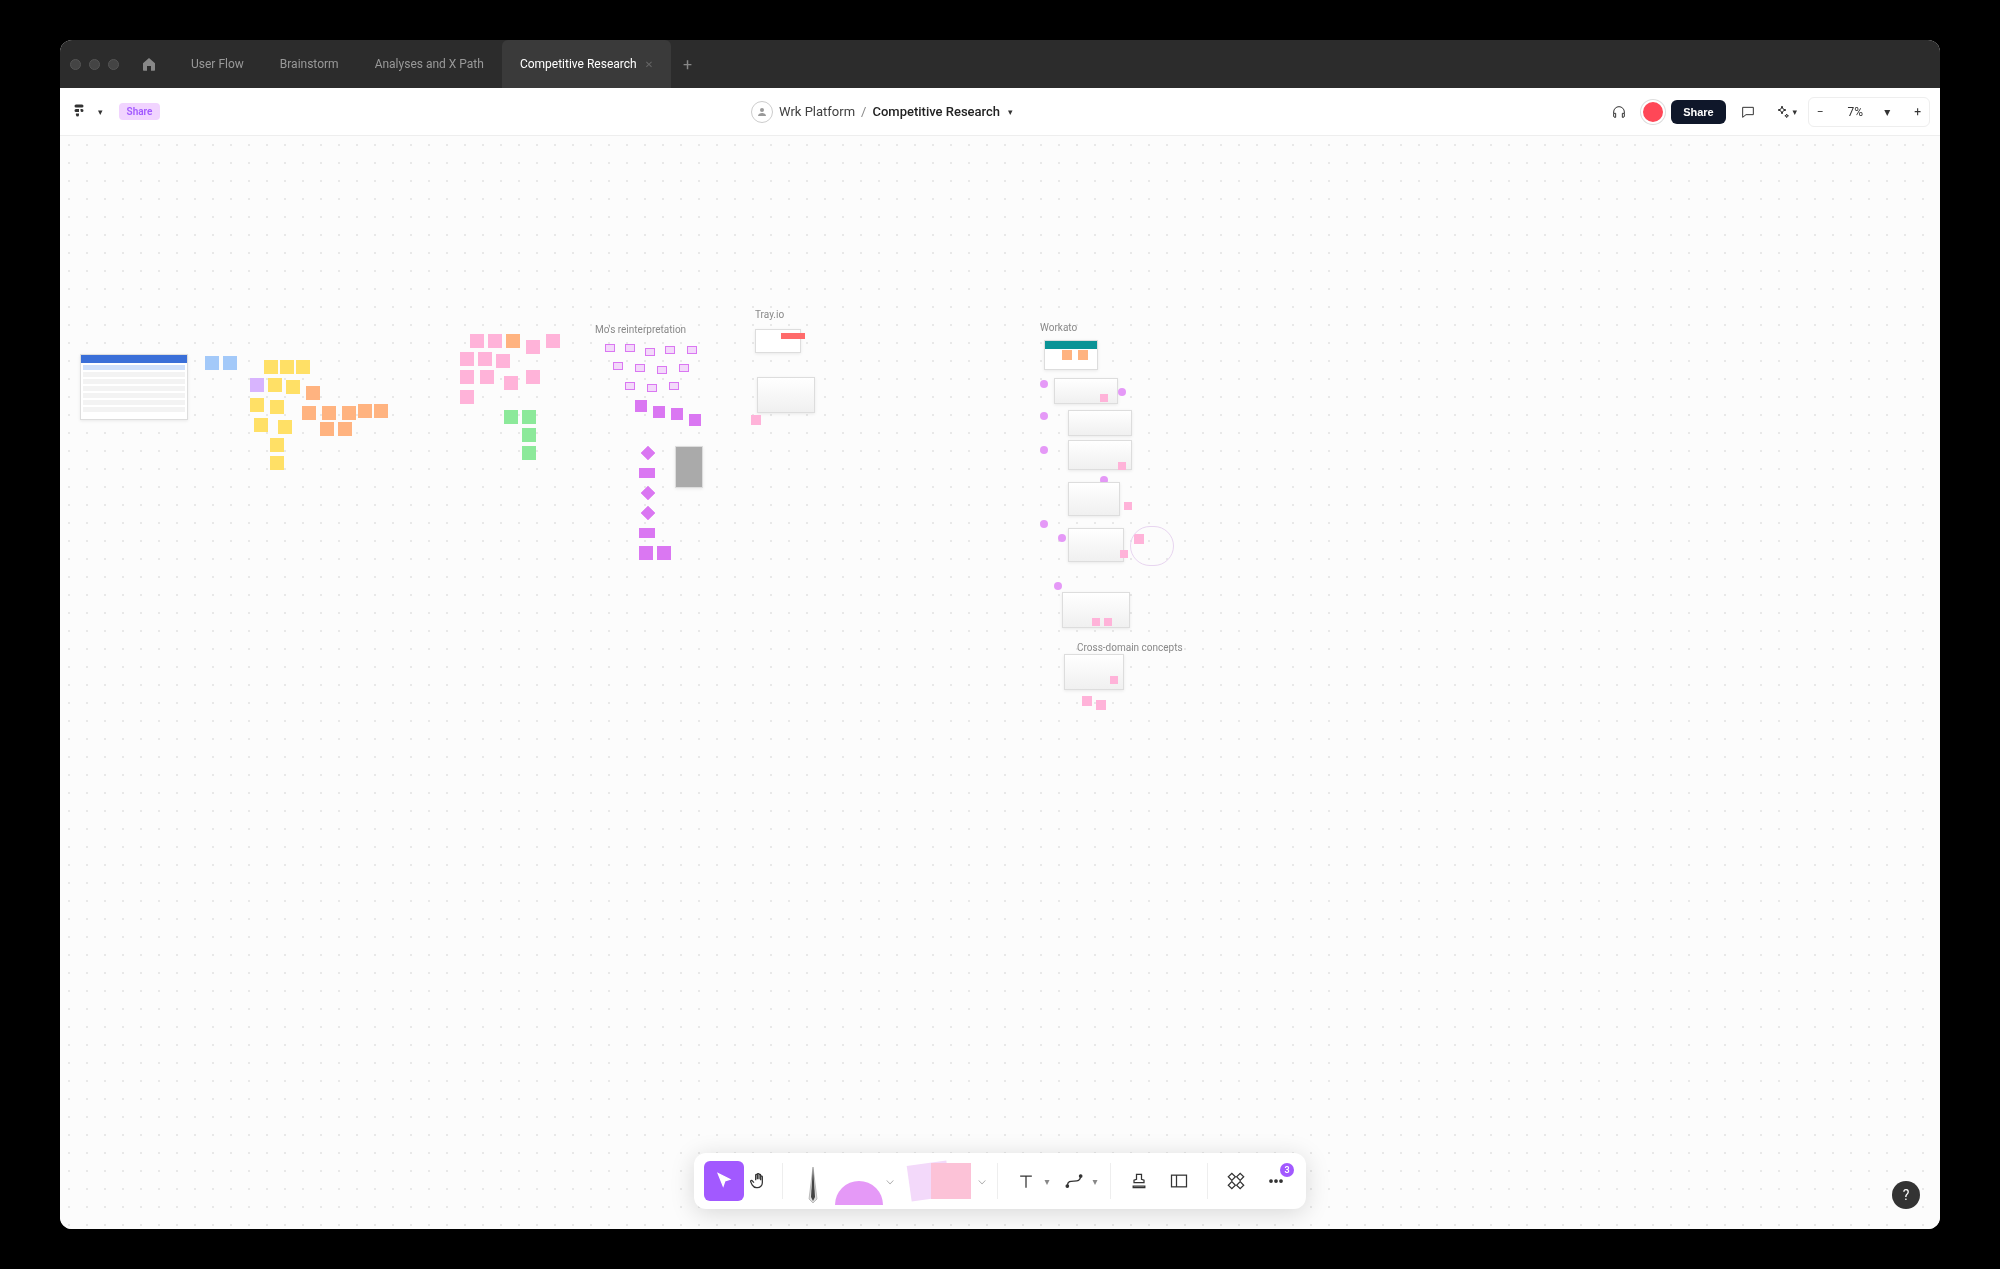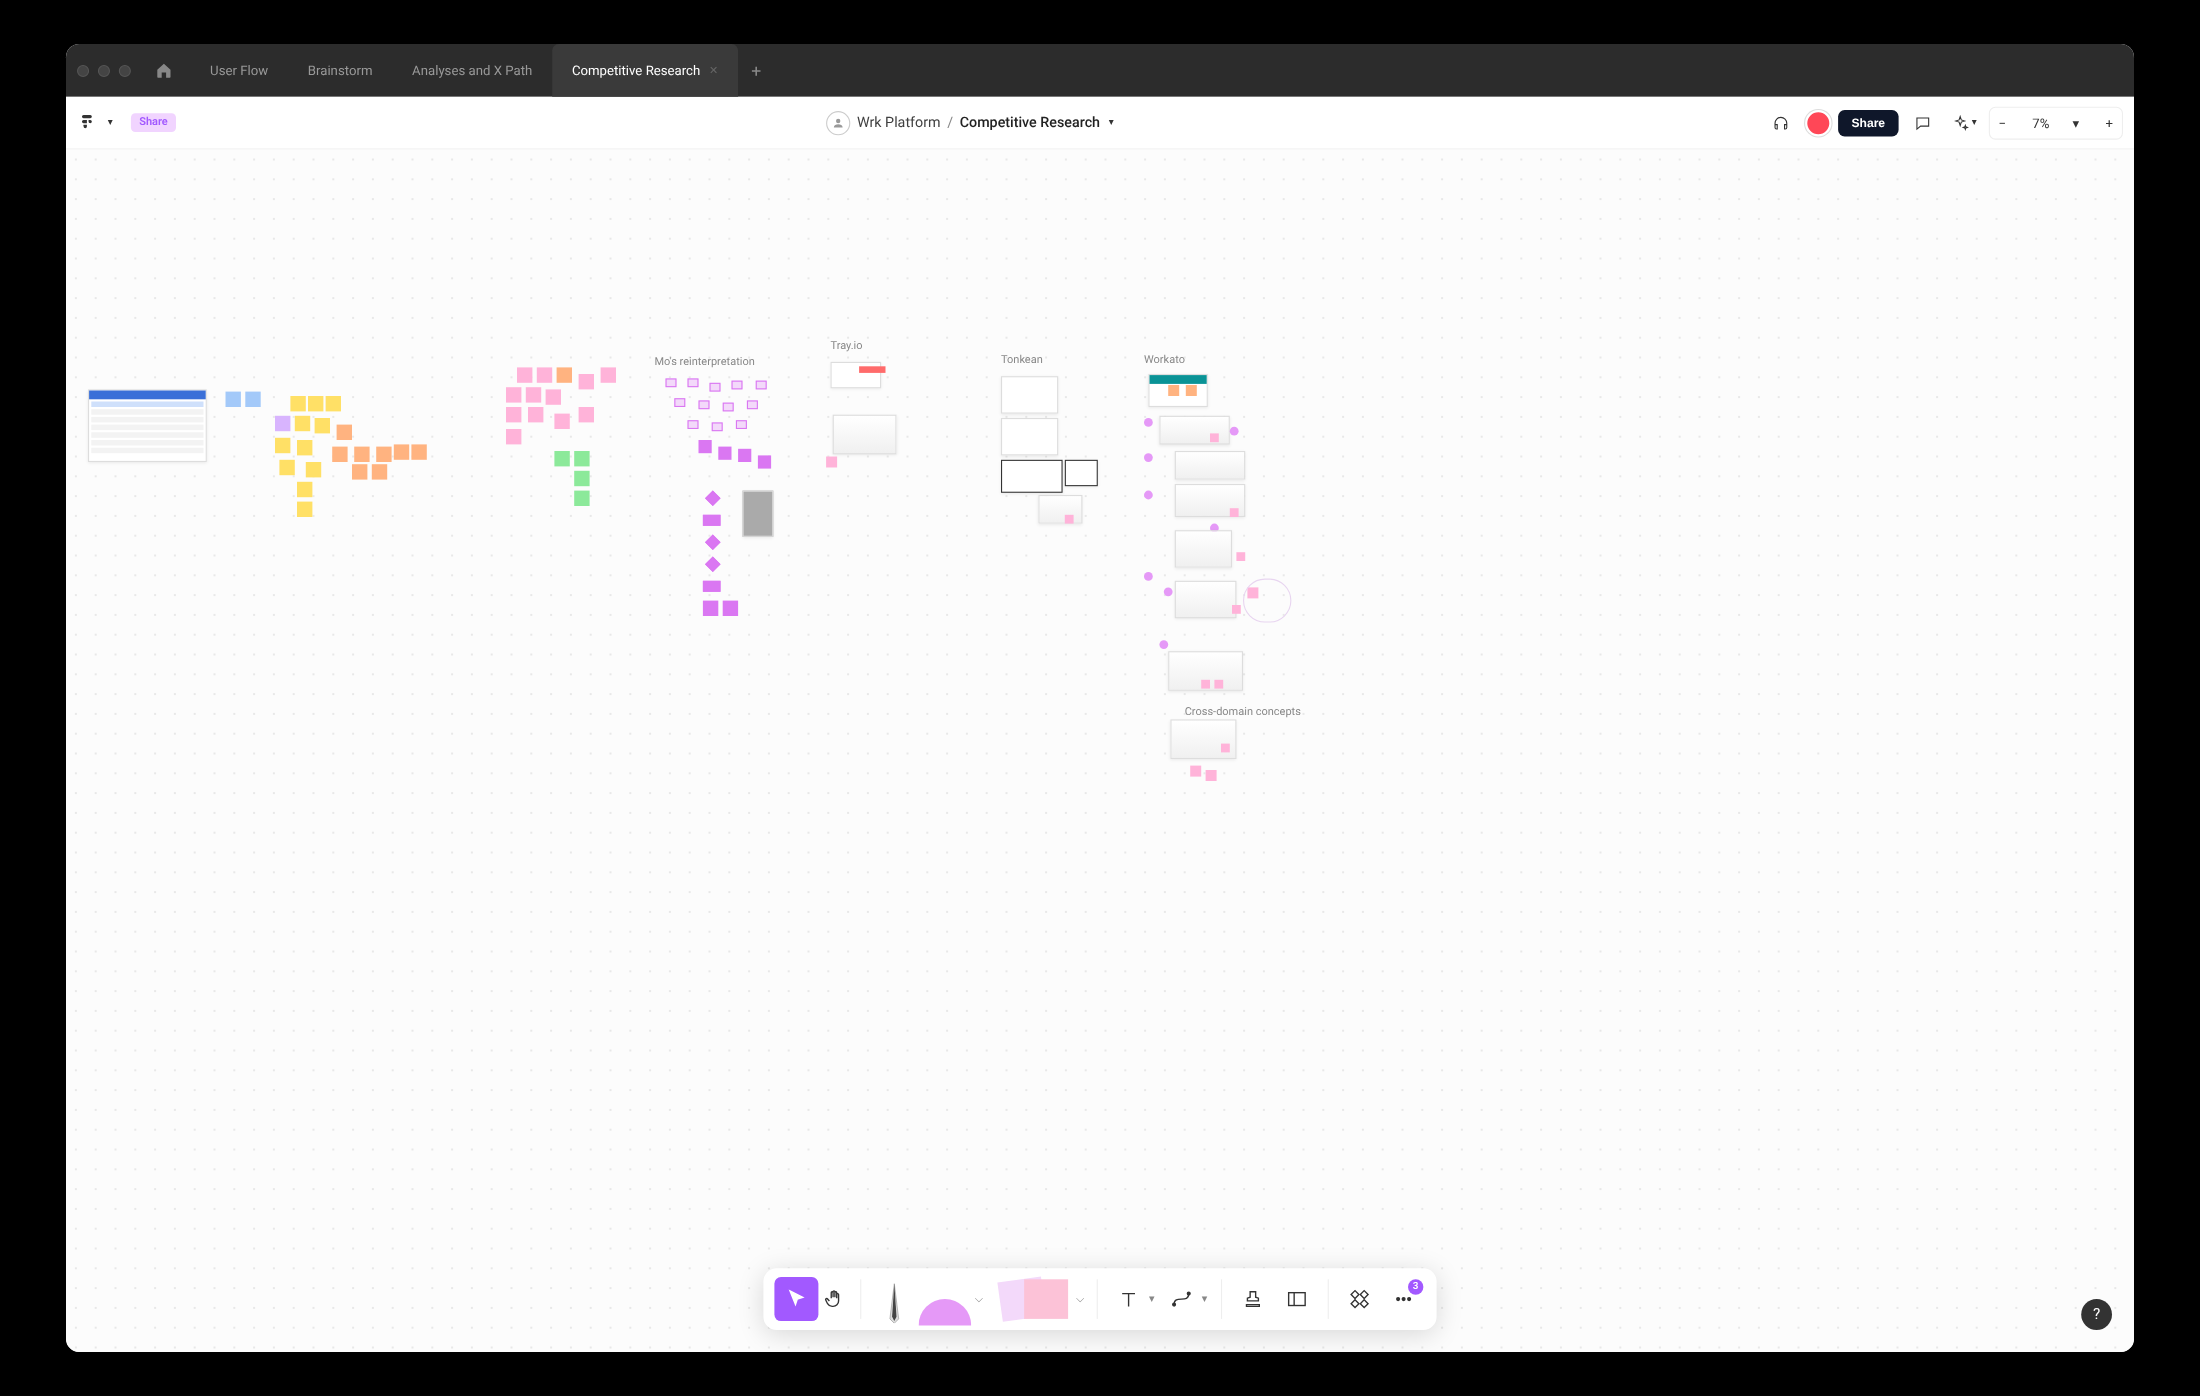--- a/index.html
+++ b/index.html
@@ -254,29 +254,20 @@
     </div>
 
     <div class="cluster" style="left:695px;top:187px;width:80px;height:120px;">
       <div class="frame-label">Tray.io</div>
       <div class="screenshot" style="width:46px;height:24px;position:absolute;left:0;top:6px;"></div>
       <div style="position:absolute;left:26px;top:10px;width:24px;height:6px;background:#ff6b6b;"></div>
       <div class="screenshot gradient-shot" style="width:58px;height:36px;position:absolute;left:2px;top:54px;"></div>
       <div class="sticky pink" style="left:-4px;top:92px;width:10px;height:10px;"></div>
     </div>
 
-    <div class="cluster" style="left:850px;top:200px;width:110px;height:170px;">
-      <div class="frame-label">Tonkean</div>
-      <div class="screenshot" style="width:52px;height:34px;position:absolute;left:0;top:6px;"></div>
-      <div class="screenshot" style="width:52px;height:34px;position:absolute;left:0;top:44px;"></div>
-      <div class="screenshot" style="width:56px;height:30px;position:absolute;left:0;top:82px;border:1px solid #333;"></div>
-      <div class="screenshot" style="width:30px;height:24px;position:absolute;left:58px;top:82px;border:1px solid #333;"></div>
-      <div class="screenshot gradient-shot" style="width:40px;height:26px;position:absolute;left:34px;top:114px;"></div>
-      <div class="sticky pink" style="left:58px;top:132px;width:8px;height:8px;"></div>
-    </div>
 
     <div class="cluster" style="left:980px;top:200px;width:160px;height:420px;">
       <div class="frame-label">Workato</div>
       <div class="screenshot" style="width:54px;height:30px;position:absolute;left:4px;top:4px;">
         <div style="height:8px;background:#0a9396;"></div>
       </div>
       <div class="sticky orange" style="left:22px;top:14px;width:10px;height:10px;"></div>
       <div class="sticky orange" style="left:38px;top:14px;width:10px;height:10px;"></div>
       <div class="connector-dot" style="left:0;top:44px;"></div>
       <div class="screenshot gradient-shot" style="width:64px;height:26px;position:absolute;left:14px;top:42px;"></div>

